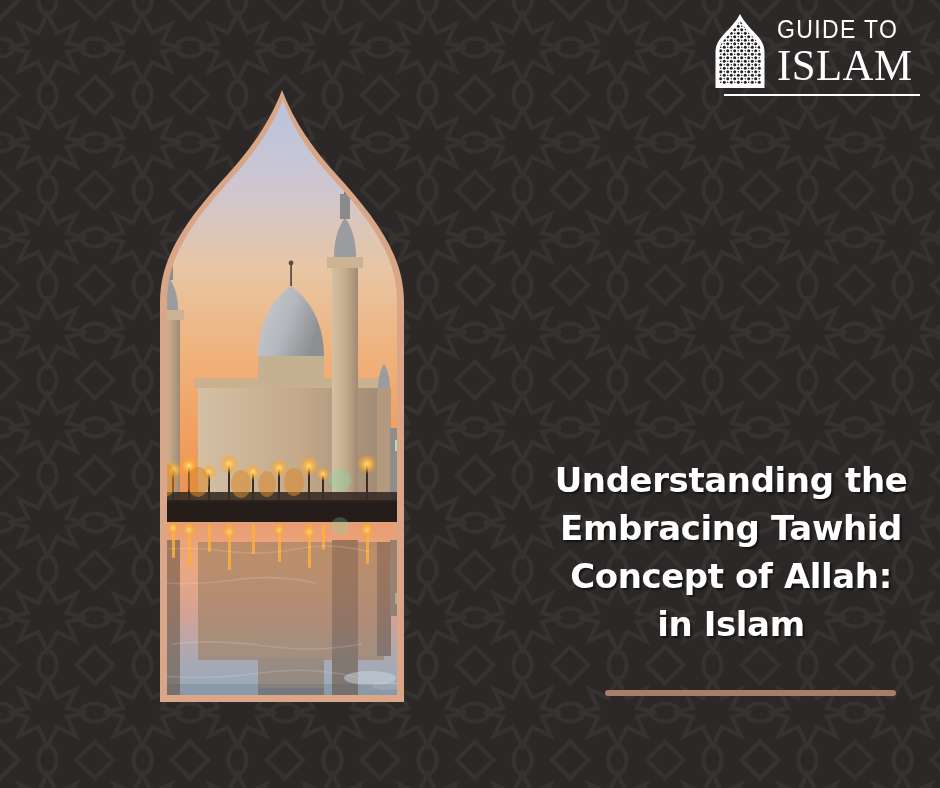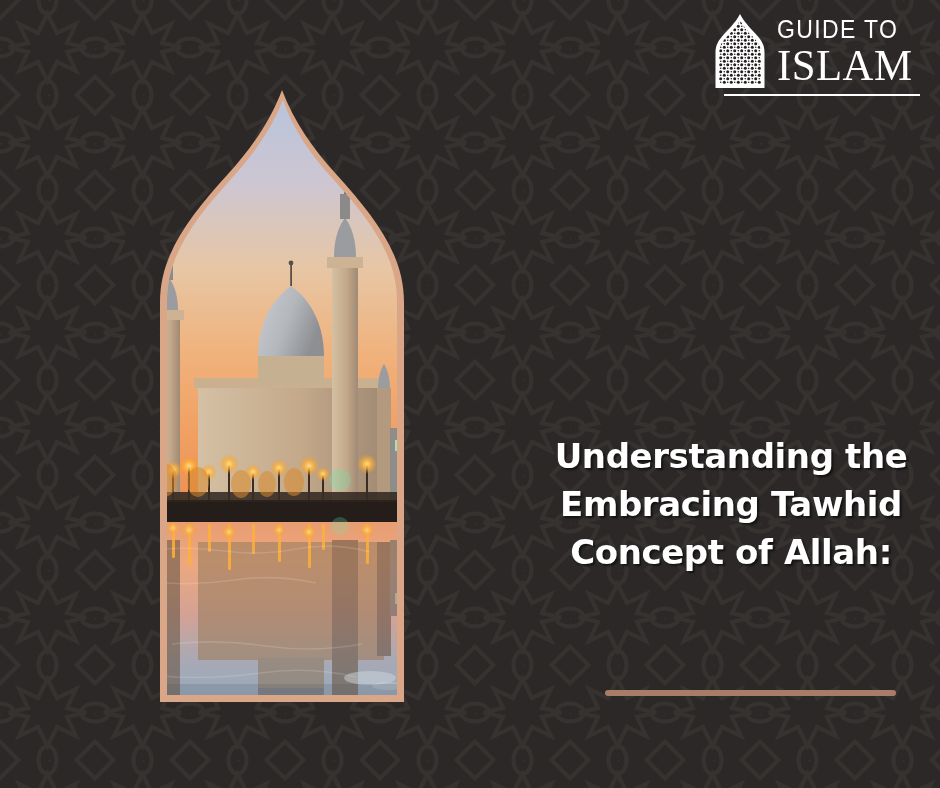--- a/index.html
+++ b/index.html
@@ -73,21 +73,21 @@
   }
   .logo-rule{
     width:196px;height:2px;
     background:#ffffff;
     margin-top:4px;
   }
 
   
   .title-block{
     position:absolute;
-    left:540px; top:432px;
+    left:540px; top:456px;
     width:382px;
     z-index:5;
     text-align:center;
   }
   .title-text{
     color:#ffffff;
     font-family:"DejaVu Sans", sans-serif;
     font-weight:bold;
     font-size:34px;
     line-height:48px;
@@ -368,17 +368,18 @@
         <span class="logo-bottom">ISLAM</span>
       </span>
     </div>
     <div class="logo-rule"></div>
   </div>
 
   <div class="title-block">
     <div class="title-text">Understanding the</div>
     <div class="title-text">Embracing Tawhid</div>
     <div class="title-text">Concept of Allah:</div>
+    <div class="title-text">in Islam</div>
   </div>
 
   <div class="accent-rule"></div>
 
 </div>
 
 </body></html>

